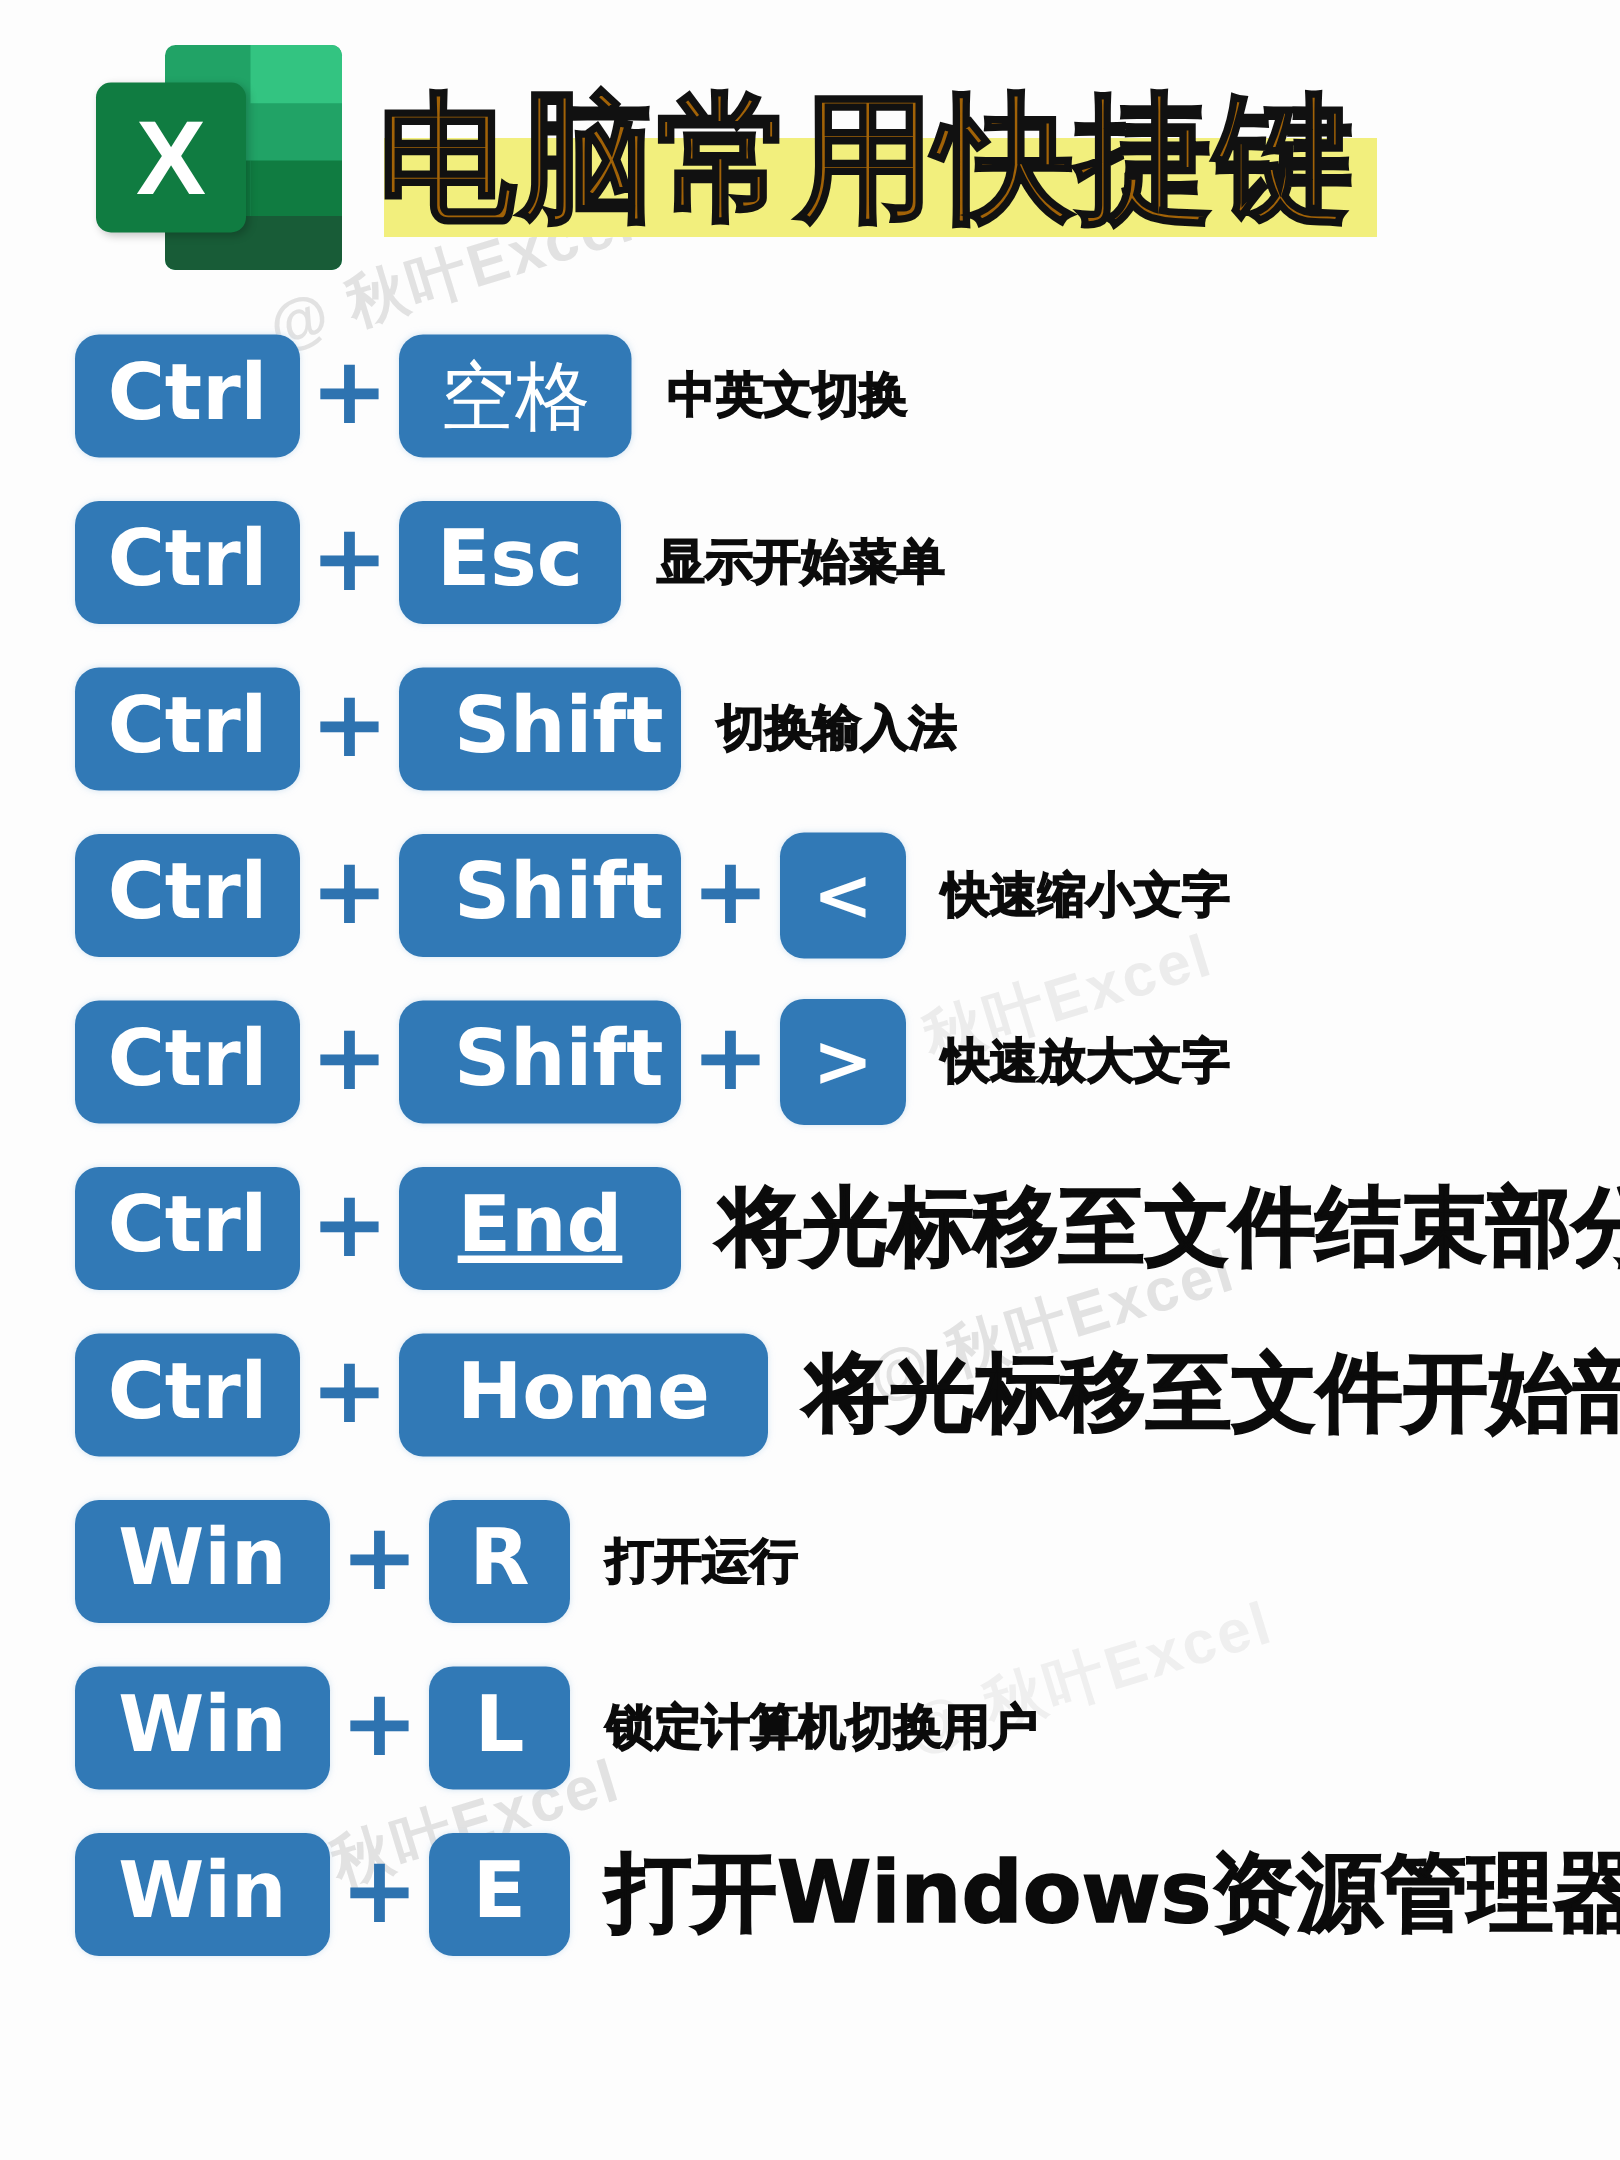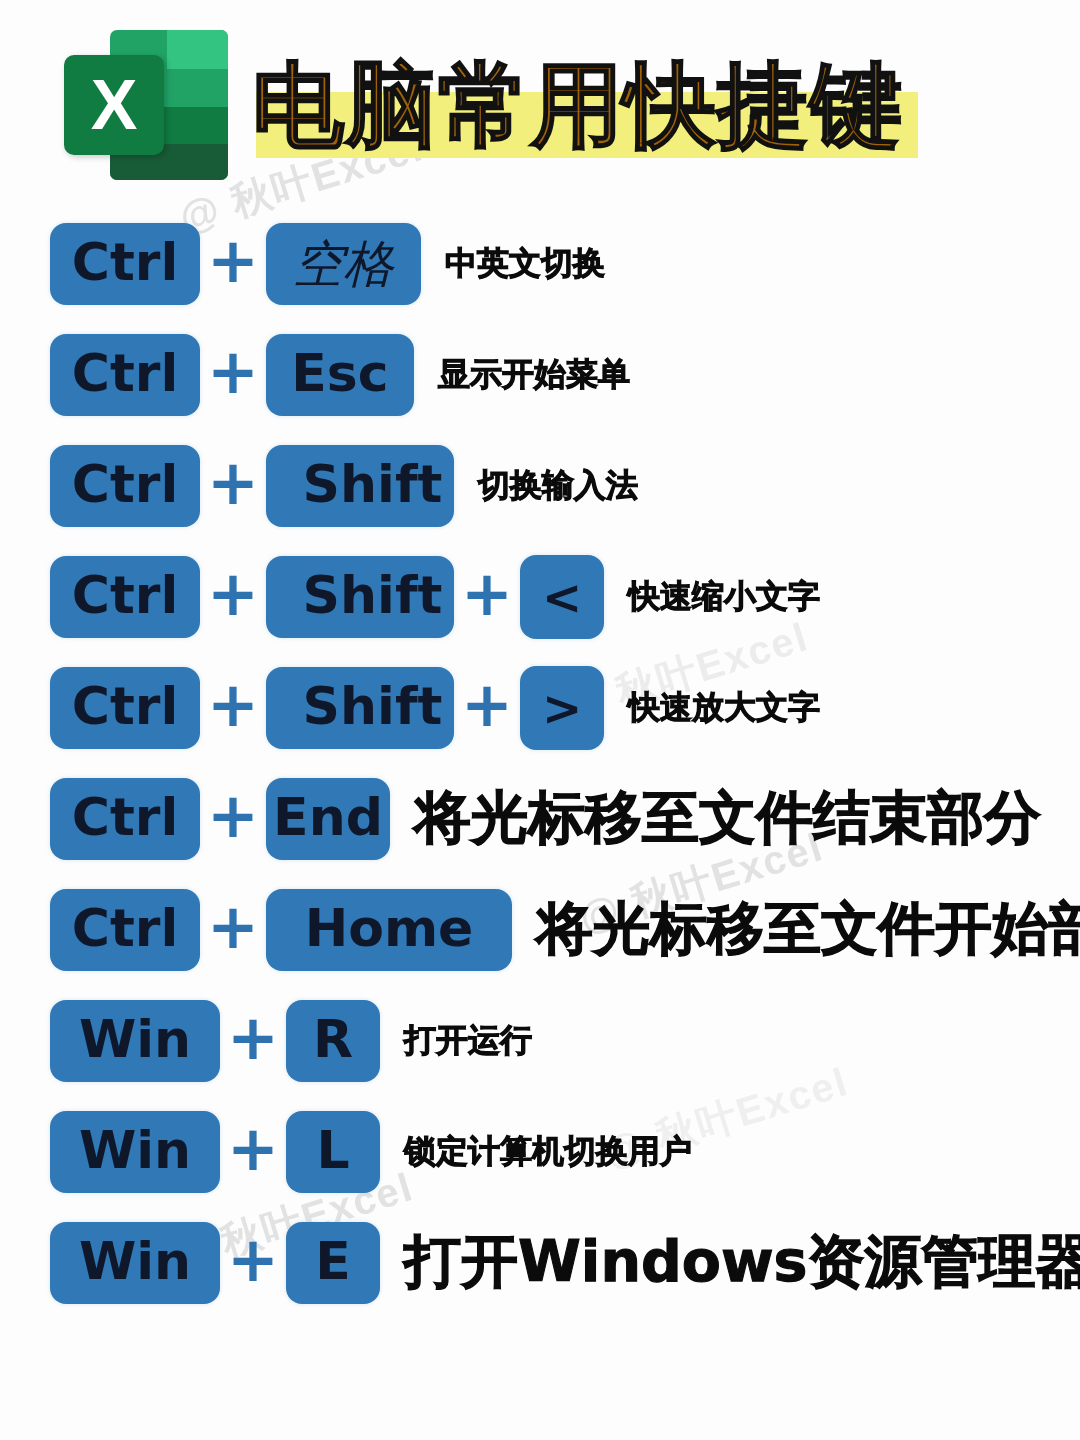--- a/index.html
+++ b/index.html
@@ -144,21 +144,21 @@
   .row {
     position: relative;
     height: 111px;
     display: flex;
     align-items: center;
     padding-left: 50px;
     box-sizing: border-box;
   }
   .key {
     background: #3179b6;
-    color: #0f172a;
+    color: #ffffff;
     border-radius: 16px;
     display: flex;
     align-items: center;
     justify-content: center;
     height: 82px;
     box-sizing: border-box;
     font-weight: 700;
     line-height: 1;
     flex: none;
     box-shadow: 0 0 4px rgba(180,210,235,0.55);
@@ -166,34 +166,33 @@
   .key.en {
     font-size: 52px;
     font-family: "DejaVu Sans", "Liberation Sans", sans-serif;
     letter-spacing: 0px;
     padding-bottom: 4px;
   }
   .key.cjk {
     font-size: 50px;
     font-family: "DejaVu Sans", "Liberation Sans", sans-serif;
     font-weight: 400;
-    font-style: italic;
   }
   .key.sym {
     font-size: 48px;
     font-family: "DejaVu Sans", "Liberation Sans", sans-serif;
   }
 
   
   .w-ctrl  { width: 150px; }
   .w-win   { width: 170px; }
   .w-space { width: 155px; }
   .w-esc   { width: 148px; }
   .w-shift { width: 188px; padding-left: 25px; }
-  .w-end   { width: 124px; }
+  .w-end   { width: 188px; text-decoration: underline; }
   .w-home  { width: 246px; }
   .w-letter{ width: 94px; }
   .w-sym   { width: 84px; height: 84px; }
 
   .plus {
     flex: none;
     width: 66px;
     display: flex;
     align-items: center;
     justify-content: center;

